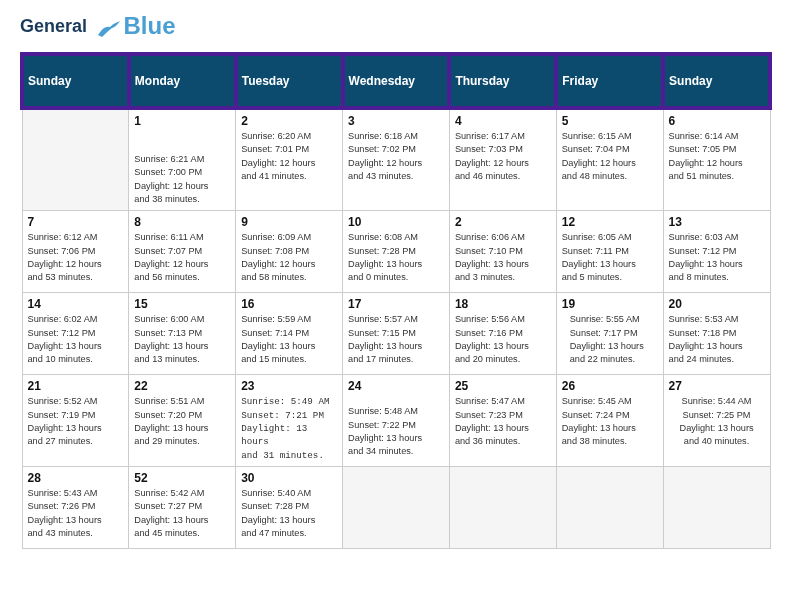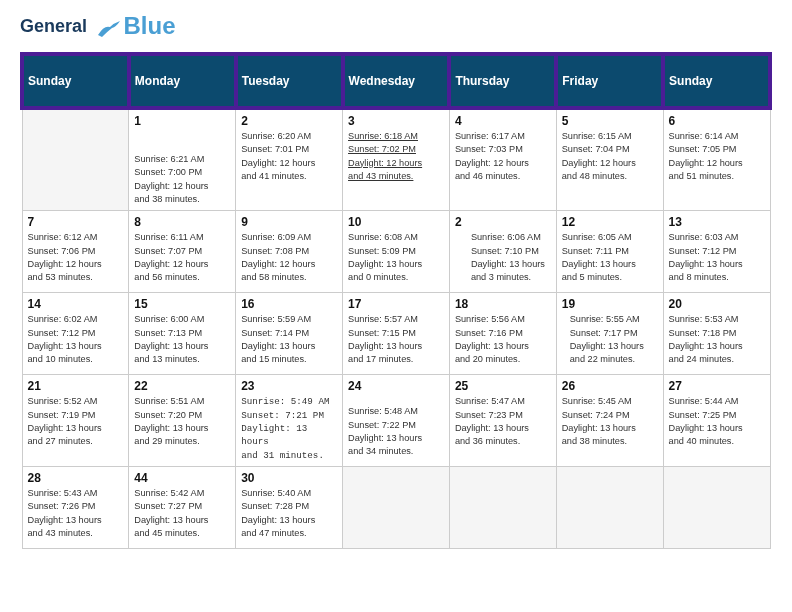--- a/index.html
+++ b/index.html
@@ -121,21 +121,21 @@
           </td>
           <td>
             <span class="day-num">2</span>
             <div class="day-info" style="white-space: pre-line;">Sunrise: 6:20 AM
 Sunset: 7:01 PM
 Daylight: 12 hours
 and 41 minutes.</div>
           </td>
           <td>
             <span class="day-num">3</span>
-            <div class="day-info" style="white-space: pre-line; text-decoration: underline;">Sunrise: 6:18 AM
+            <div class="day-info" style="white-space: pre-line;">Sunrise: 6:18 AM
 Sunset: 7:02 PM
 Daylight: 12 hours
 and 43 minutes.</div>
           </td>
           <td>
             <span class="day-num">4</span>
             <div class="day-info" style="white-space: pre-line;">Sunrise: 6:17 AM
 Sunset: 7:03 PM
 Daylight: 12 hours
 and 46 minutes.</div>
@@ -173,27 +173,27 @@
           <td>
             <span class="day-num">9</span>
             <div class="day-info" style="white-space: pre-line;">Sunrise: 6:09 AM
 Sunset: 7:08 PM
 Daylight: 12 hours
 and 58 minutes.</div>
           </td>
           <td>
             <span class="day-num">10</span>
             <div class="day-info" style="white-space: pre-line;">Sunrise: 6:08 AM
-Sunset: 5:09 PM
+Sunset: 7:28 PM
 Daylight: 13 hours
 and 0 minutes.</div>
           </td>
           <td>
             <span class="day-num">2</span>
-            <div class="day-info" style="white-space: pre-line; margin-left: 16px;">Sunrise: 6:06 AM
+            <div class="day-info" style="white-space: pre-line;">Sunrise: 6:06 AM
 Sunset: 7:10 PM
 Daylight: 13 hours
 and 3 minutes.</div>
           </td>
           <td>
             <span class="day-num">12</span>
             <div class="day-info" style="white-space: pre-line;">Sunrise: 6:05 AM
 Sunset: 7:11 PM
 Daylight: 13 hours
 and 5 minutes.</div>
@@ -295,36 +295,36 @@
           </td>
           <td>
             <span class="day-num">26</span>
             <div class="day-info" style="white-space: pre-line;">Sunrise: 5:45 AM
 Sunset: 7:24 PM
 Daylight: 13 hours
 and 38 minutes.</div>
           </td>
           <td>
             <span class="day-num">27</span>
-            <div class="day-info" style="white-space: pre-line;">Sunrise: 5:44 AM
+            <div class="day-info" style="white-space: pre-line; text-align: center;">Sunrise: 5:44 AM
 Sunset: 7:25 PM
 Daylight: 13 hours
 and 40 minutes.</div>
           </td>
         </tr>
         <tr>
           <td>
             <span class="day-num">28</span>
             <div class="day-info" style="white-space: pre-line;">Sunrise: 5:43 AM
 Sunset: 7:26 PM
 Daylight: 13 hours
 and 43 minutes.</div>
           </td>
           <td>
-            <span class="day-num">44</span>
+            <span class="day-num">52</span>
             <div class="day-info" style="white-space: pre-line;">Sunrise: 5:42 AM
 Sunset: 7:27 PM
 Daylight: 13 hours
 and 45 minutes.</div>
           </td>
           <td>
             <span class="day-num">30</span>
             <div class="day-info" style="white-space: pre-line;">Sunrise: 5:40 AM
 Sunset: 7:28 PM
 Daylight: 13 hours

